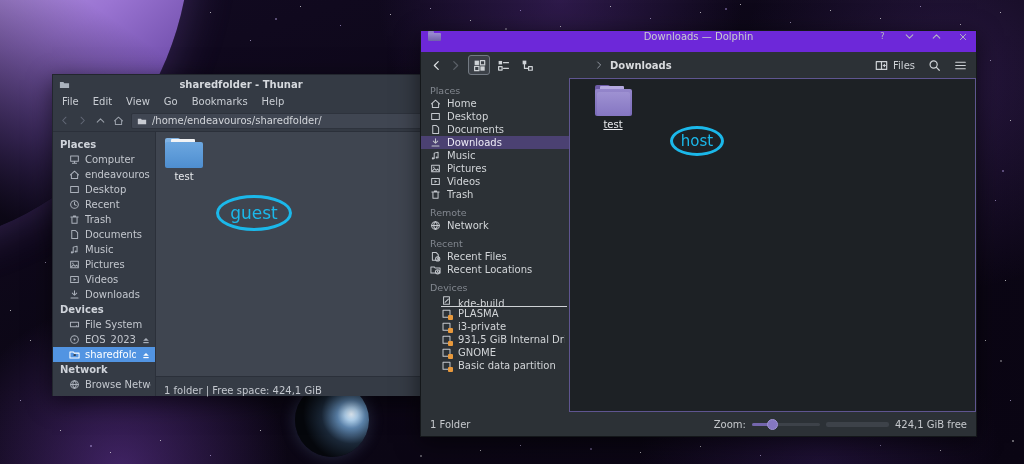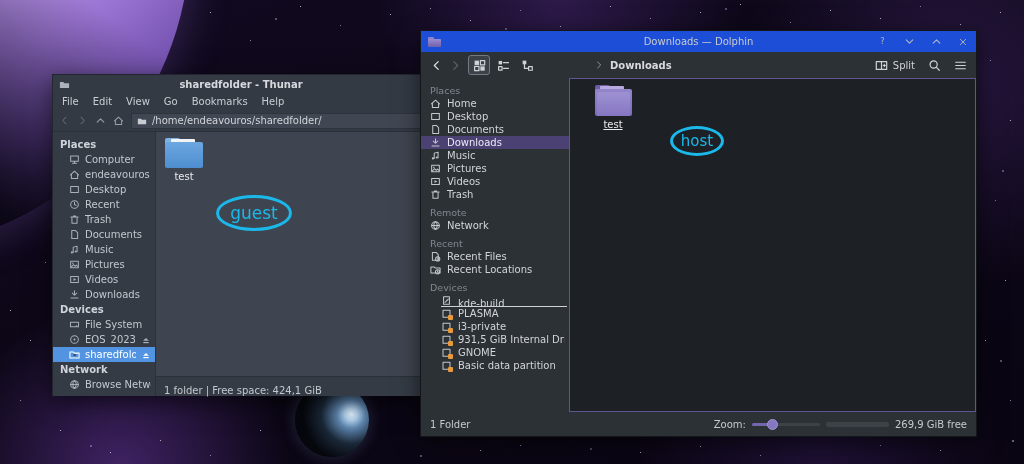--- a/index.html
+++ b/index.html
@@ -70,21 +70,21 @@
   .t-folder { position:relative; width:38px; height:30px; margin:0 auto; }
   .t-folder .tab   { position:absolute; left:0; top:0; width:15px; height:7px; background:#7fb2e3; border-radius:2px 2px 0 0; }
   .t-folder .paper { position:absolute; left:6px; top:1px; width:24px; height:8px; background:#f2f3f5; border-radius:1px; }
   .t-folder .front { position:absolute; left:0; top:4px; width:38px; height:26px; border-radius:2px; background:linear-gradient(180deg,#6ca7e0,#4e8ed0); }
   .file-label { margin-top:3px; font-size:10px; color:#e8eaed; }
 
   .annotation { position:absolute; border:3px solid #1bb8ea; border-radius:50%; display:flex; align-items:center; justify-content:center; color:#1bb8ea; background:transparent; }
 
   
   .dolphin { left:420px; top:30px; width:557px; height:407px; background:#2c3136; border:1px solid #14171a; color:#ccd0d4; }
-  .d-titlebar { height:21px; display:flex; align-items:center; padding:0 7px; position:relative; background:#1d4ed8; }
+  .d-titlebar { height:21px; display:flex; align-items:flex-start; padding:0 7px; position:relative; background:#6d28d9; }
   .d-title { position:absolute; left:0; right:0; text-align:center; color:#c8cbd0; font-size:10px; }
   .d-winbtns { margin-left:auto; display:flex; gap:15px; z-index:1; color:#b6bac0; }
   .d-winbtns .ico { width:12px; }
   .mini-folder { width:13px; height:10px; position:relative; z-index:1; }
   .mini-folder .tab { position:absolute; left:0; top:0; width:6px; height:3px; background:#8f80c8; border-radius:1px 1px 0 0; }
   .mini-folder .front { position:absolute; left:0; top:2px; width:13px; height:8px; background:linear-gradient(#9a8bd2,#7061ab); border-radius:1px; }
   .d-toolbar { height:26px; display:flex; align-items:center; padding:0 9px; background:#2c3136; }
   .d-nav { color:#dfe2e5; display:inline-flex; margin-right:6px; }
   .d-nav.dim { color:#5b6068; }
   .d-viewbtn { width:22px; height:20px; display:flex; align-items:center; justify-content:center; color:#cfd3d7; margin-right:2px; border-radius:3px; }
@@ -415,21 +415,21 @@
       <span class="d-crumb-label">Downloads</span>
     </span>
     <span class="d-tool-right">
       <span class="d-split">
         <span class="ico">
             <svg width="13" height="13" viewBox="0 0 12 12" stroke="currentColor" stroke-width="1.1" stroke-linecap="round" stroke-linejoin="round">
               <path d="M1.2 2.4h9.6v7.2H1.2zM6 2.4v7.2" fill="none"></path>
               <path d="M7.6 6h2M8.6 5v2" fill="none"></path>
             </svg>
           </span>
-        <span>Split</span>
+        <span>Files</span>
       </span>
       <span class="ico">
           <svg width="13" height="13" viewBox="0 0 12 12" stroke="currentColor" stroke-width="1.1" stroke-linecap="round" stroke-linejoin="round">
             <path d="M5.2 1.8a3.3 3.3 0 1 0 0 6.6 3.3 3.3 0 0 0 0-6.6z" fill="none"></path>
             <path d="M7.8 7.8l2.6 2.6" fill="none"></path>
           </svg>
         </span>
       <span class="ico">
           <svg width="13" height="13" viewBox="0 0 12 12" stroke="currentColor" stroke-width="1.1" stroke-linecap="round" stroke-linejoin="round">
             <path d="M1.6 3h8.8M1.6 6h8.8M1.6 9h8.8" fill="none"></path>
@@ -612,15 +612,15 @@
   </div>
   <div class="d-statusbar">
     <span>1 Folder</span>
     <span style="margin-left:auto">Zoom:</span>
     <span class="zoom-slider">
       <span class="zoom-track"></span>
       <span class="zoom-fill" id="zoom-fill" style="width: 30%;"></span>
       <span class="zoom-handle" id="zoom-handle" style="left: calc(30% - 5px);"></span>
     </span>
     <span class="disk-bar"><span class="disk-fill" id="disk-fill" style="width: 18%;"></span></span>
-    <span>269,9 GiB free</span>
+    <span>424,1 GiB free</span>
   </div>
 </div>
 
 </body></html>

